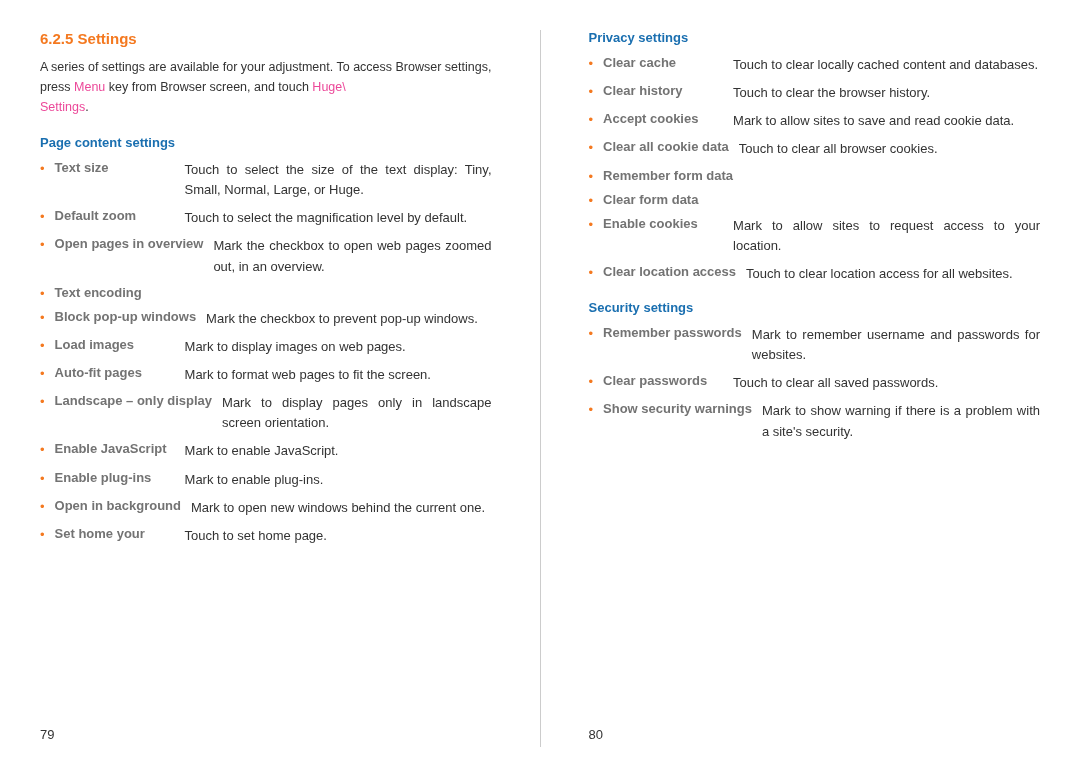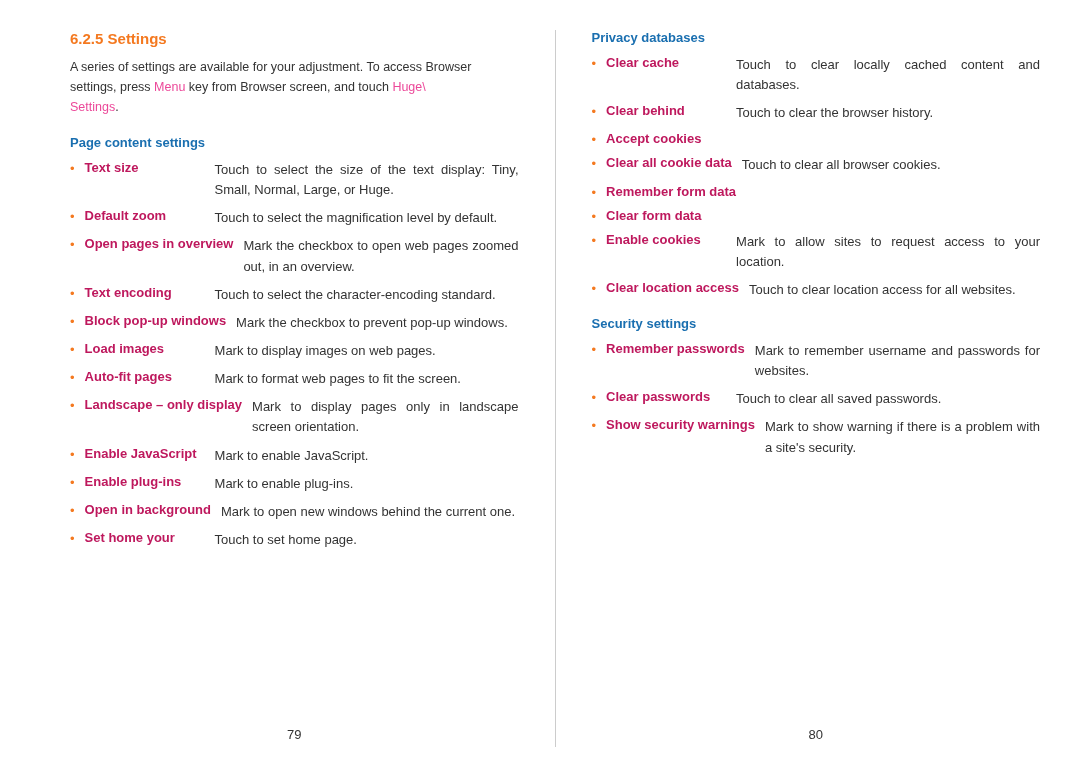--- a/index.html
+++ b/index.html
@@ -11,22 +11,21 @@
       width: 1080px;
       height: 767px;
       overflow: hidden;
       display: flex;
       flex-direction: column;
     }
     .pages-container {
       display: flex;
       flex: 1;
       padding: 30px 40px 20px 40px;
-      gap: 36px;
-      margin-left: 30px;
+      gap: 48px;
     }
     .page {
       flex: 1;
       display: flex;
       flex-direction: column;
     }
     .page-divider {
       width: 1px;
       background: #ccc;
       margin: 0;
@@ -64,35 +63,35 @@
       gap: 10px;
       align-items: flex-start;
     }
     .setting-bullet {
       color: #f47920;
       font-size: 13px;
       flex-shrink: 0;
       margin-top: 1px;
     }
     .setting-label {
-      color: #be185d;
+      color: #737373;
       font-weight: bold;
       font-size: 13px;
       flex-shrink: 0;
       min-width: 120px;
     }
     .setting-desc {
       color: #333;
       font-size: 13px;
       line-height: 1.55;
       text-align: justify;
     }
     .page-number-row {
       display: flex;
-      justify-content: center;
+      justify-content: flex-start;
       padding: 15px 0 5px 0;
       font-size: 13px;
       color: #333;
       margin-top: auto;
     }
     
     .right-section {
       margin-bottom: 16px;
     }
   </style>
@@ -120,21 +119,20 @@
       <span class="setting-desc">Touch to select the magnification level by default.</span>
     </div>
         <div class="setting-item">
       <span class="setting-bullet">•</span>
       <span class="setting-label">Open pages in overview</span>
       <span class="setting-desc">Mark the checkbox to open web pages zoomed out, in an overview.</span>
     </div>
         <div class="setting-item">
       <span class="setting-bullet">•</span>
       <span class="setting-label">Text encoding</span>
-      <span class="setting-desc">Touch to select the character-encoding standard.</span>
     </div>
         <div class="setting-item">
       <span class="setting-bullet">•</span>
       <span class="setting-label">Block pop-up windows</span>
       <span class="setting-desc">Mark the checkbox to prevent pop-up windows.</span>
     </div>
         <div class="setting-item">
       <span class="setting-bullet">•</span>
       <span class="setting-label">Load images</span>
       <span class="setting-desc">Mark to display images on web pages.</span>
@@ -172,36 +170,37 @@
       </div>
     <div class="page-number-row">
       <span>79</span>
     </div>
   </div>
 
   <div class="page-divider"></div>
 
   <div class="page">
     <div class="right-section">
-      <div class="subsection-title">Privacy databases</div>
+      <div class="subsection-title">Privacy settings</div>
       <div class="settings-list">
 
       <div class="setting-item">
       <span class="setting-bullet">•</span>
       <span class="setting-label">Clear cache</span>
       <span class="setting-desc">Touch to clear locally cached content and databases.</span>
     </div>
           <div class="setting-item">
       <span class="setting-bullet">•</span>
-      <span class="setting-label">Clear behind</span>
+      <span class="setting-label">Clear history</span>
       <span class="setting-desc">Touch to clear the browser history.</span>
     </div>
           <div class="setting-item">
       <span class="setting-bullet">•</span>
       <span class="setting-label">Accept cookies</span>
+      <span class="setting-desc">Mark to allow sites to save and read cookie data.</span>
     </div>
           <div class="setting-item">
       <span class="setting-bullet">•</span>
       <span class="setting-label">Clear all cookie data</span>
       <span class="setting-desc">Touch to clear all browser cookies.</span>
     </div>
           <div class="setting-item">
       <span class="setting-bullet">•</span>
       <span class="setting-label">Remember form data</span>
     </div>

